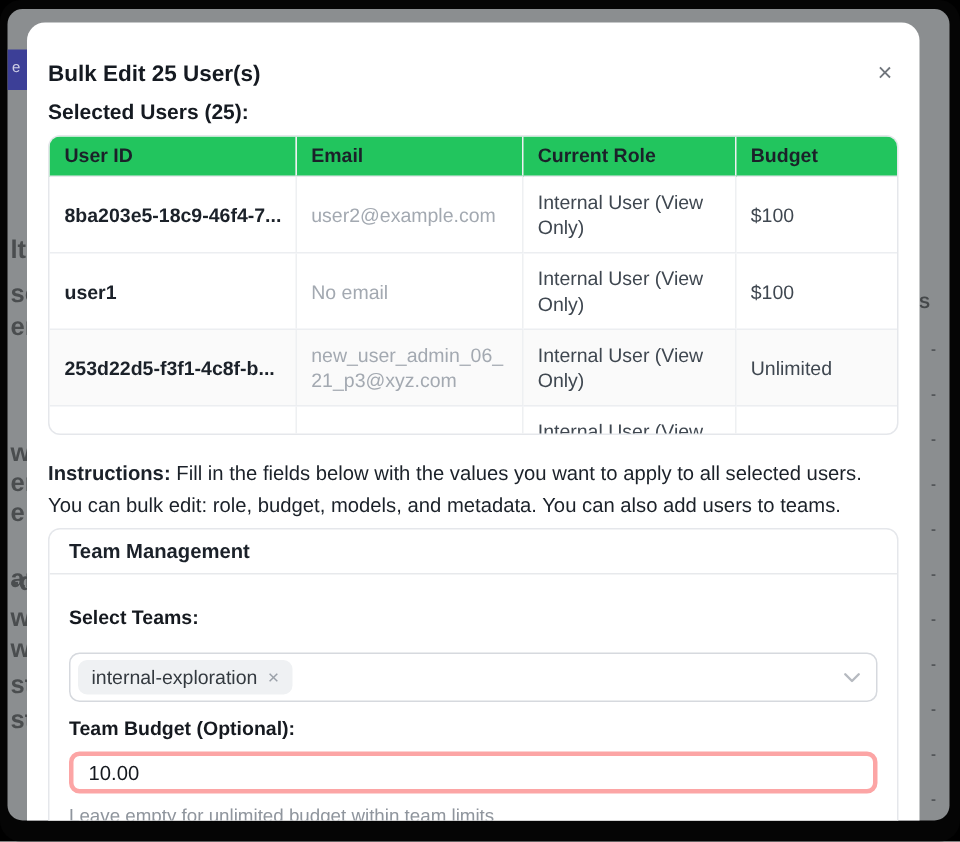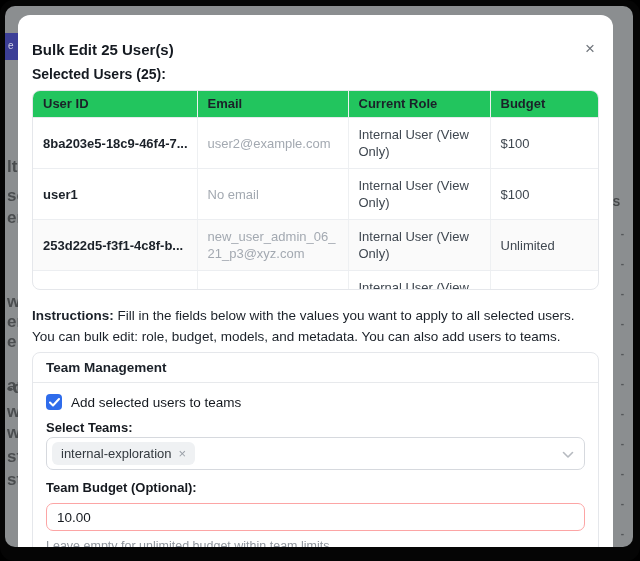--- a/index.html
+++ b/index.html
@@ -49,28 +49,28 @@
                  border-bottom:1px solid #e7e9ec; line-height:17px; }
   .team-body { padding:11px 13px 14px; }
 
   .checkbox-row { display:flex; align-items:center; gap:9px; }
   .checkbox { width:16px; height:16px; border-radius:4px; background:#2f6ceb; display:flex;
               align-items:center; justify-content:center; flex:0 0 16px; cursor:pointer; }
   .checkbox-label { font-size:13.5px; font-weight:500; color:#15191f; }
 
   .field-label { margin-top:10px; font-size:13px; font-weight:700; color:#15191f; line-height:16px; }
 
-  .multiselect { margin-top:1px; min-height:33px; border:1px solid #d6d9de; border-radius:7px;
+  .multiselect { margin-top:15px; min-height:33px; border:1px solid #d6d9de; border-radius:7px;
                  display:flex; align-items:center; padding:4px 30px 4px 5px; position:relative; cursor:pointer; }
   .tag { background:#eff1f3; border-radius:6px; padding:4px 9px; font-size:13px; color:#33393f;
          display:inline-flex; align-items:center; gap:7px; line-height:15px; }
   .tag-x { color:#9aa0a8; font-size:13px; cursor:pointer; }
   .chevron { position:absolute; right:10px; top:50%; transform:translateY(-50%); }
 
-  .text-input { margin-top:7px; width:100%; height:28px; border:1px solid #fca5a5; border-radius:7px;
+  .text-input { margin-top:7px; width:100%; height:28px; border:3px solid #fca5a5; border-radius:7px;
                 padding:0 10px; font-size:13.5px; color:#15191f; font-family:"Liberation Sans", sans-serif; }
   .helper { margin-top:8px; font-size:12.5px; color:#8f959d; line-height:15px; }
 </style>
 </head>
 <body>
 
 <div class="screen">
 
   <div class="backdrop">
 
@@ -157,28 +157,20 @@
           </tbody>
         </table>
       </div>
 
       <p class="instructions"><b>Instructions:</b><span> Fill in the fields below with the values you want to apply to all selected users. You can bulk edit: role, budget, models, and metadata. You can also add users to teams.</span></p>
 
       <div class="team-box">
         <div class="team-header">Team Management</div>
         <div class="team-body">
 
-          <div class="checkbox-row">
-            <span class="checkbox">
-              <svg width="11" height="9" viewBox="0 0 11 9">
-                <polyline points="1,4.5 4,7.5 10,1" fill="none" stroke="#ffffff" stroke-width="2" stroke-linecap="round" stroke-linejoin="round"></polyline>
-              </svg>
-            </span>
-            <span class="checkbox-label">Add selected users to teams</span>
-          </div>
 
           <div class="field-label">Select Teams:</div>
 
           <div class="multiselect">
             <span class="tag">
               <span>internal-exploration</span>
               <span class="tag-x">×</span>
             </span>
             <span class="chevron">
               <svg width="12" height="8" viewBox="0 0 12 8">

